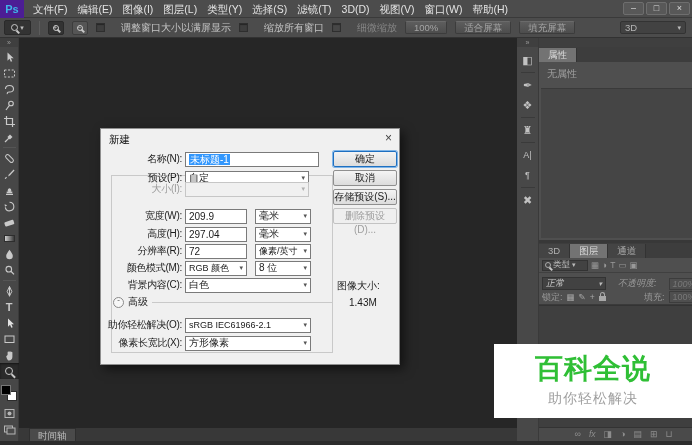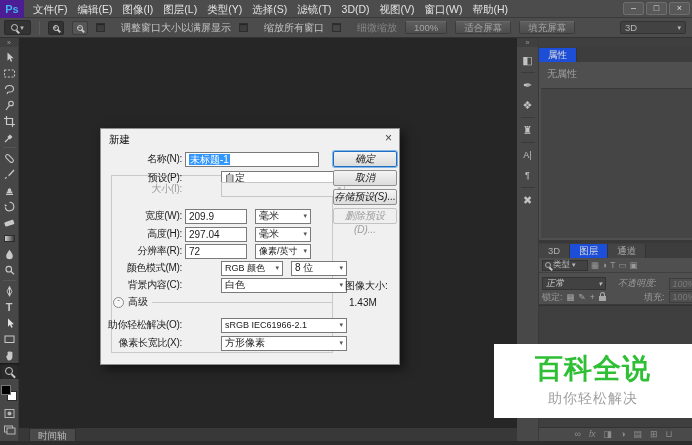--- a/index.html
+++ b/index.html
@@ -59,21 +59,21 @@
   .rightdock{position:absolute;left:517px;top:38px;width:175px;bottom:4px;display:flex;}
   .iconstrip{width:22px;background:#484848;border-right:1px solid #3a3a3a;display:flex;flex-direction:column;align-items:center;}
   .striphead{width:100%;height:9px;background:#3f3f3f;color:#9a9a9a;font-size:7px;line-height:9px;text-align:center;margin-bottom:3px;}
   .sicon{width:22px;height:20px;display:flex;align-items:center;justify-content:center;font-size:11px;color:#c2c2c2;flex:none;}
   .sicon.small{font-size:9px;}
   .ssep{width:14px;height:1px;background:#3a3a3a;margin:2px 0;flex:none;}
   .panelcol{flex:1;display:flex;flex-direction:column;background:#4f4f4f;}
   .dockhead{height:9px;background:#3f3f3f;color:#9a9a9a;font-size:7px;line-height:9px;text-align:right;padding-right:4px;}
   .tabbar{height:15px;background:#3d3d3d;display:flex;align-items:flex-end;position:relative;}
   .ptab{height:14px;line-height:14px;padding:0 9px;font-size:9.5px;color:#b0b0b0;background:#444;border-right:1px solid #333;}
-  .ptab.active{background:#1d4ed8;color:#dcdcdc;margin-top:24px;}
+  .ptab.active{background:#737373;color:#dcdcdc;margin-top:24px;}
   .pmenu{position:absolute;right:4px;top:3px;font-size:9px;color:#aaa;}
   .proppanel{height:196px;display:flex;flex-direction:column;border-bottom:3px solid #383838;}
   .propcontent{flex:1;background:#4f4f4f;position:relative;}
   .noprop{font-size:10px;color:#a0a0a0;padding:5px 8px;}
   .propinner{position:absolute;left:2px;right:2px;top:26px;bottom:2px;background:#454545;border-top:1px solid #3a3a3a;}
   .layerspanel{flex:1;display:flex;flex-direction:column;}
   .filterrow{height:15px;background:#4f4f4f;border-bottom:1px solid #404040;display:flex;align-items:center;padding:0 3px;gap:3px;}
   .filterdd{height:11px;width:46px;background:#424242;border:1px solid #333;display:flex;align-items:center;gap:2px;padding:0 2px;font-size:8.5px;color:#bbb;}
   .ficon{font-size:8.5px;color:#9a9a9a;line-height:11px;}
   .ftoggle{margin-left:auto;font-size:8px;color:#999;}
@@ -94,33 +94,33 @@
   
   .dialog{position:absolute;left:100px;top:128px;width:300px;height:237px;background:#f0f0f0;border:1px solid #8f8f8f;box-shadow:4px 4px 10px rgba(0,0,0,.55);z-index:5;font-size:10.5px;color:#1a1a1a;}
   .dlgtitle{position:absolute;left:8px;top:4px;font-size:10.5px;color:#111;}
   .dlgclose{position:absolute;right:7px;top:3px;font-size:12px;color:#444;line-height:12px;}
   .groupframe{position:absolute;left:10px;top:46px;width:222px;height:178px;border:1px solid #c9c9c9;}
   .drow{position:absolute;left:0;height:16px;display:flex;align-items:center;}
   .dlabel{width:84px;text-align:right;padding-right:3px;white-space:nowrap;font-size:10px;letter-spacing:-.3px;flex:none;}
   .dlabel.dis{color:#9c9c9c;}
   .dinput{height:15px;background:#fff;border:1px solid #7a7a7a;padding:0 3px;font-size:10px;line-height:13px;}
   .sel{background:#3297fd;color:#fff;padding:0 1px;}
-  .dselect{height:15px;background:#fff;border:1px solid #7a7a7a;display:flex;align-items:center;padding:0 3px;font-size:10px;margin-left:36px;}
+  .dselect{height:15px;background:#fff;border:1px solid #7a7a7a;display:flex;align-items:center;padding:0 3px;font-size:10px;}
   .dselect .val{flex:1;white-space:nowrap;overflow:hidden;}
   .dselect .arr{font-size:7px;color:#555;}
   .dselect.dis{background:#f0f0f0;border-color:#c6c6c6;}
   .dselect.dis .arr{color:#b0b0b0;}
   .w134{width:134px;} .w124{width:124px;} .w62{width:62px;} .w56{width:56px;} .w126{width:126px;}
-  .dbtn{position:absolute;left:232px;width:64px;height:16px;background:linear-gradient(#f4f4f4,#dcdcdc);border:1px solid #8f8f8f;text-align:center;font-size:10px;line-height:14px;border-radius:2px;font-style:italic;}
+  .dbtn{position:absolute;left:232px;width:64px;height:16px;background:linear-gradient(#f4f4f4,#dcdcdc);border:1px solid #8f8f8f;text-align:center;font-size:10px;line-height:14px;border-radius:2px;}
   .dbtn.default{border-color:#1e6fc0;box-shadow:0 0 0 1px #7fb5e8;}
   .dbtn.disabled{color:#9e9e9e;background:#efefef;border-color:#c3c3c3;box-shadow:none;}
   .advrow{position:absolute;left:12px;top:166px;width:220px;height:14px;display:flex;align-items:center;gap:4px;}
   .advtoggle{width:11px;height:11px;border:1px solid #8a8a8a;border-radius:50%;background:#f7f7f7;font-size:8px;line-height:9px;text-align:center;color:#555;flex:none;}
   .advline{flex:1;height:1px;background:#c9c9c9;}
-  .imgsize-label{position:absolute;left:244px;top:150px;font-size:10px;}
+  .imgsize-label{position:absolute;left:236px;top:150px;font-size:10px;}
   .imgsize-value{position:absolute;left:248px;top:168px;font-size:10px;}
 
   
   .watermark{position:absolute;left:494px;top:344px;width:198px;height:74px;background:#fff;z-index:10;text-align:center;}
   .wmtitle{font-size:28px;font-weight:bold;letter-spacing:1px;margin-top:6px;}
   .wmsub{font-size:14px;color:#9e9e9e;margin-top:2px;letter-spacing:1px;}
 </style>
 </head>
 <body>
 

